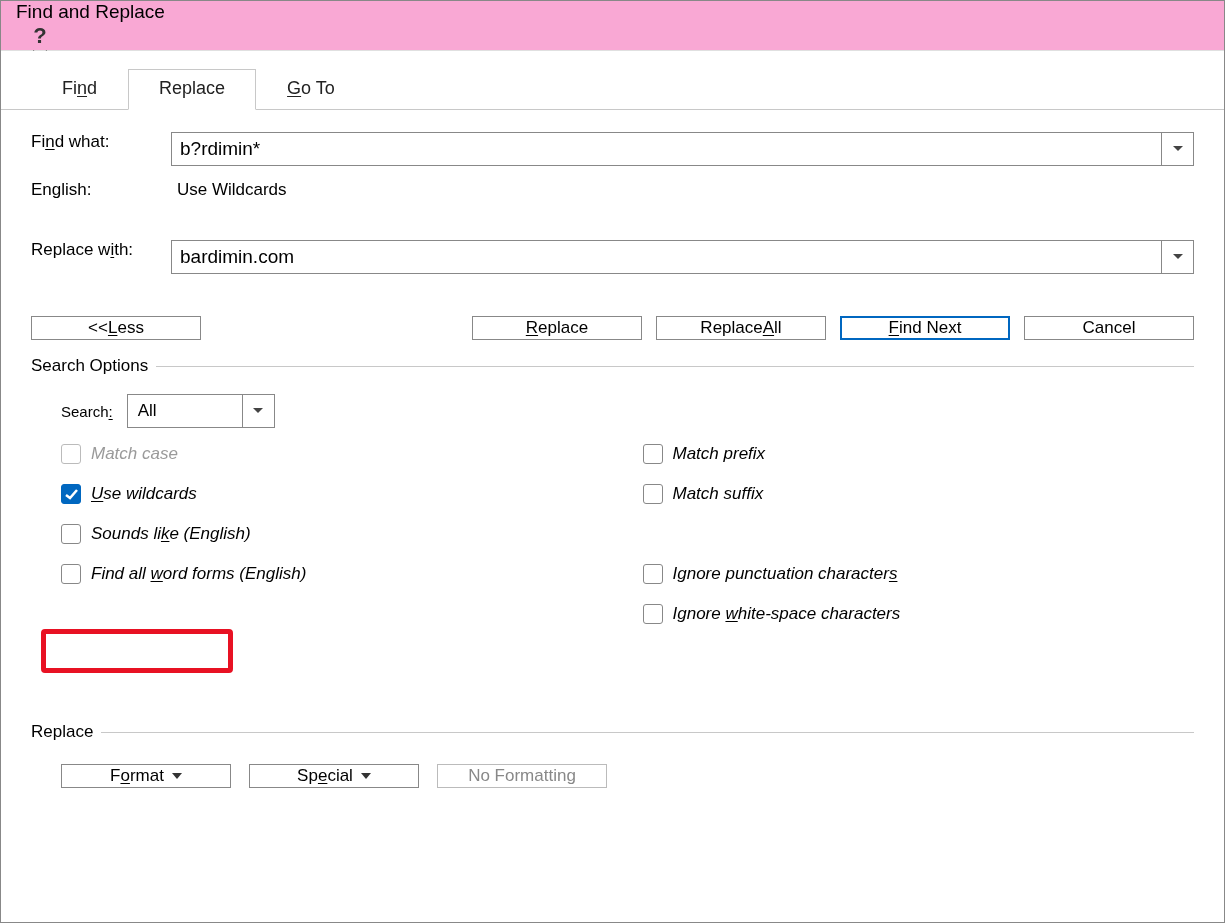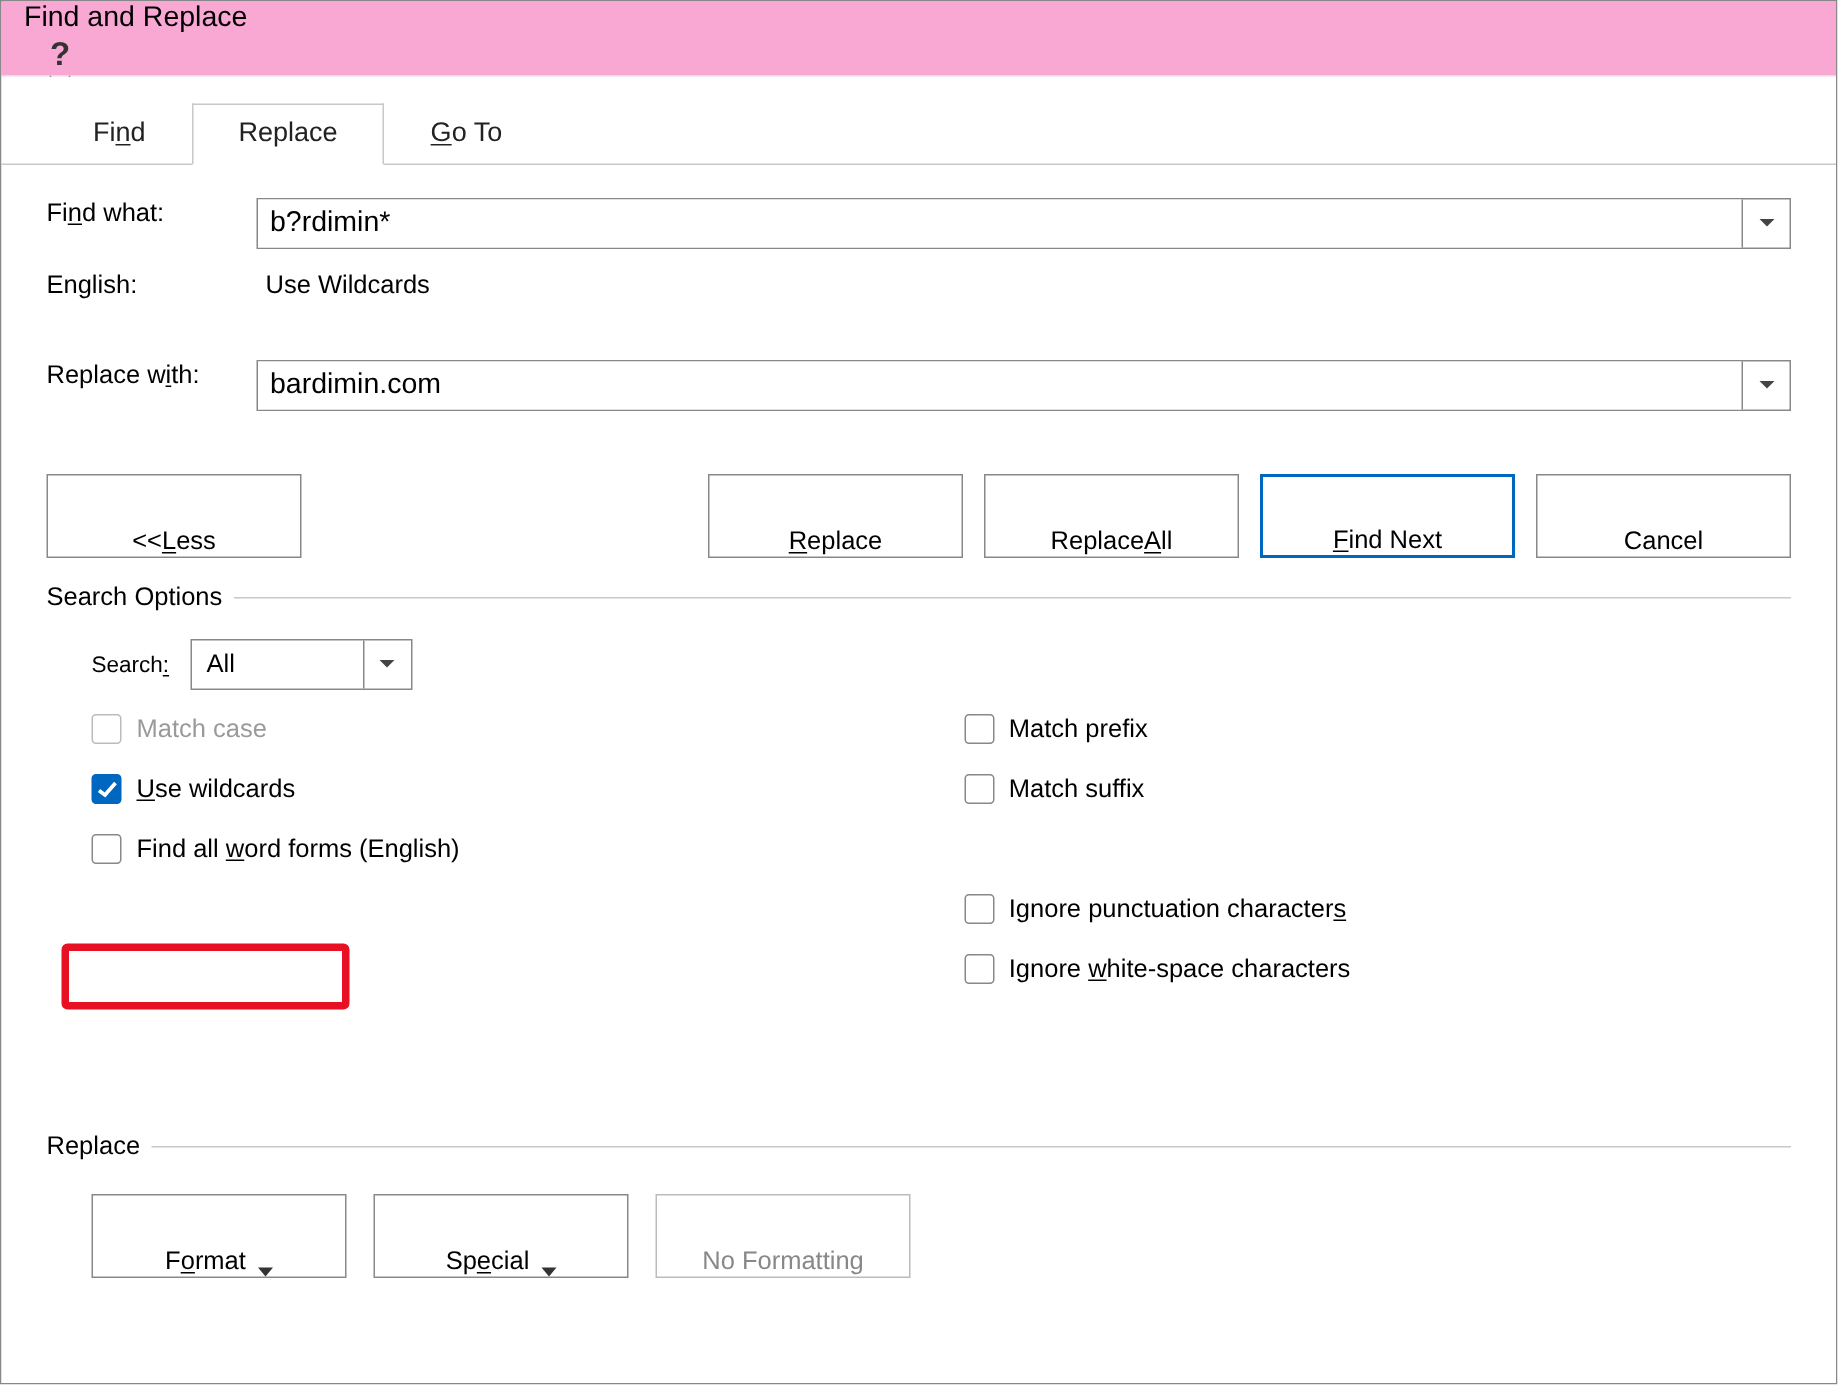--- a/index.html
+++ b/index.html
@@ -117,28 +117,28 @@
 
 .btn-row {
   display: flex;
   gap: 14px;
   padding: 28px 30px 12px 30px;
   align-items: center;
 }
 .spacer { flex: 1; }
 .btn {
   min-width: 170px;
-  height: 56px;
+  height: 24px;
   border: 1px solid #888;
   background: #fff;
   font-size: 17px;
   font-family: inherit;
   cursor: pointer;
   display: flex;
-  align-items: flex-end;
+  align-items: center;
   justify-content: center;
   padding: 0 18px;
 }
 .btn.primary { border: 2px solid #0067c0; }
 .btn.less { min-width: 170px; }
 
 .group-hdr {
   display: flex;
   align-items: center;
   padding: 4px 30px 8px 30px;
@@ -178,20 +178,21 @@
   display: flex;
   padding: 0 30px;
 }
 .checkcol { flex: 1; display: flex; flex-direction: column; gap: 12px; padding-left: 30px; }
 .check {
   display: flex;
   align-items: center;
   gap: 10px;
   font-size: 17px;
   height: 28px;
+  font-style: italic;
 }
 .check.disabled { color: #9a9a9a; }
 .checkbox {
   width: 20px; height: 20px;
   border: 1.5px solid #888;
   border-radius: 3px;
   background: #fff;
   display: flex; align-items: center; justify-content: center;
 }
 .check.disabled .checkbox { border-color: #bbb; }
@@ -319,20 +320,24 @@
         <div class="check" style="position:relative;">
           <div class="checkbox checked">
             <svg viewBox="0 0 13 11">
                 <polyline points="1,6 5,9 12,1"></polyline>
               </svg>
           </div>
           <span><span class="u">U</span>se wildcards</span>
         </div>
         <div class="check">
           <div class="checkbox"></div>
+          <span>Sounds li<span class="u">k</span>e (English)</span>
+        </div>
+        <div class="check">
+          <div class="checkbox"></div>
           <span>Find all <span class="u">w</span>ord forms (English)</span>
         </div>
       </div>
       <div class="checkcol">
         <div class="check">
           <div class="checkbox"></div>
           <span>Match prefix</span>
         </div>
         <div class="check">
           <div class="checkbox"></div>

